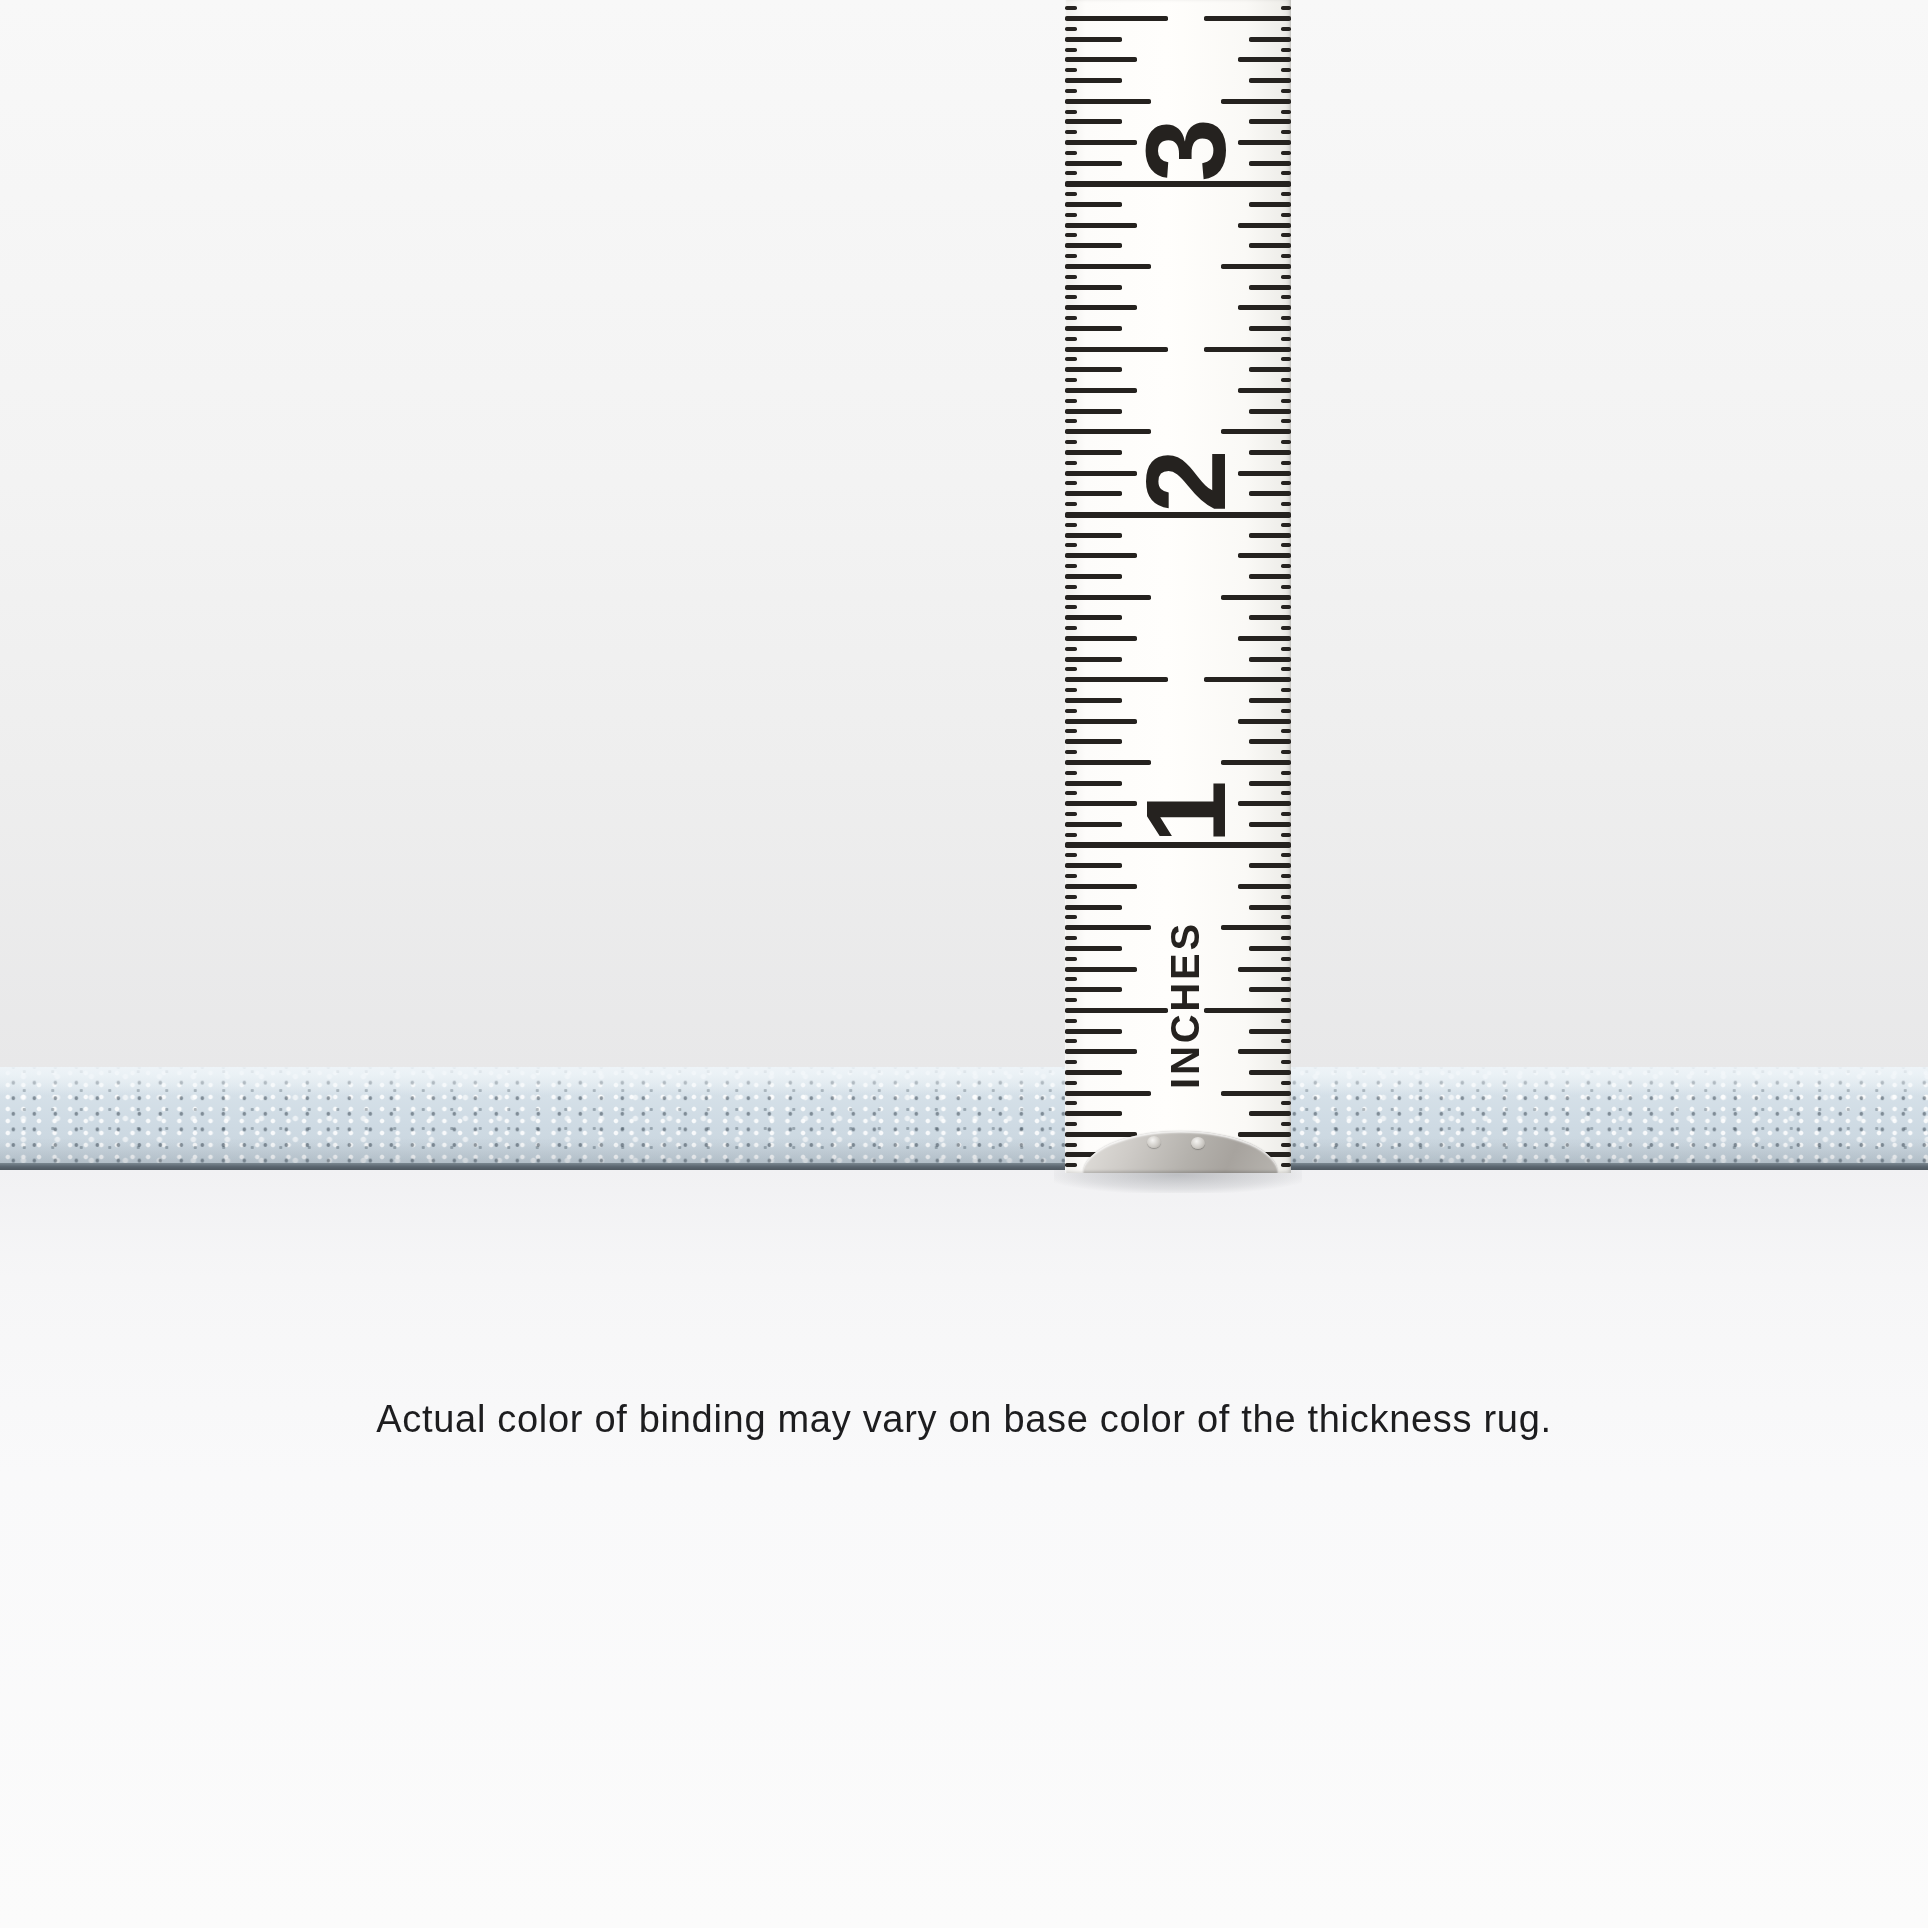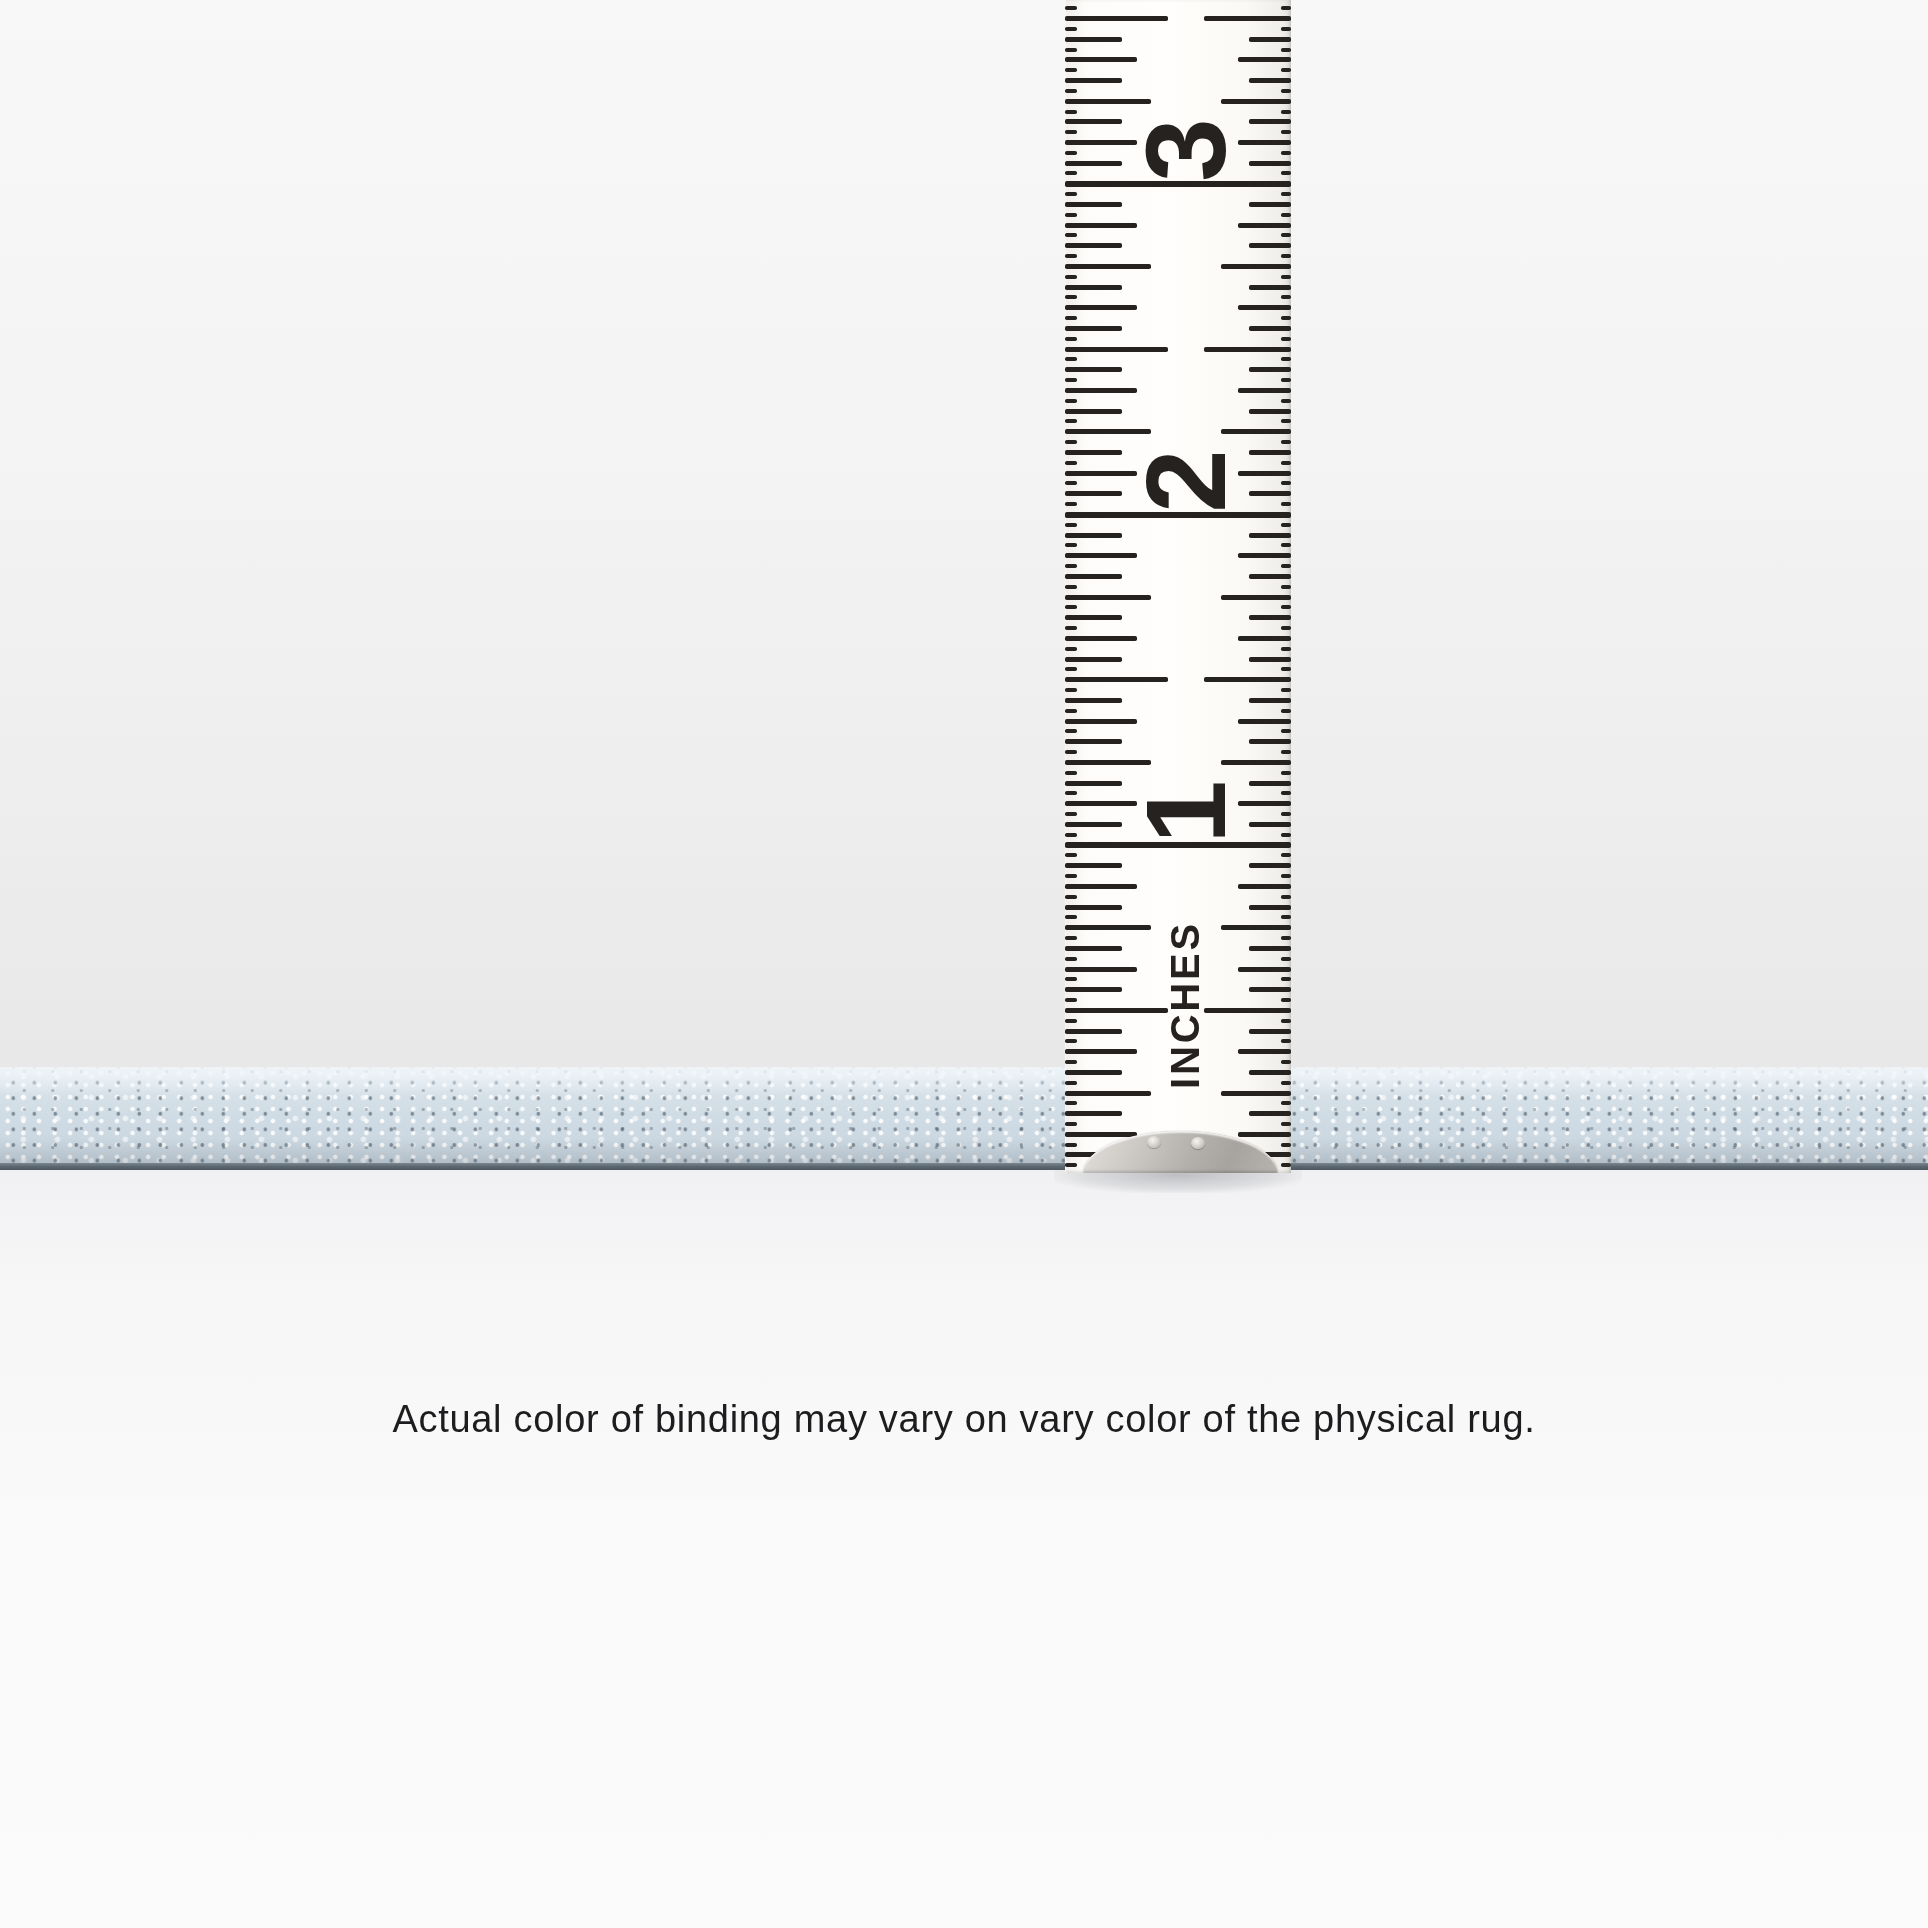--- a/index.html
+++ b/index.html
@@ -315,16 +315,16 @@
     <span class="digit d2">2</span>
     <span class="digit d3">3</span>
     <span class="unit">INCHES</span>
     <div class="clip">
       <span class="rivet r1"></span>
       <span class="rivet r2"></span>
     </div>
   </div>
 
   <div class="caption">
-    <p>Actual color of binding may vary on vary color of the physical rug.</p>
+    <p>Actual color of binding may vary on base color of the thickness rug.</p>
   </div>
 </div>
 
 
 </body></html>

